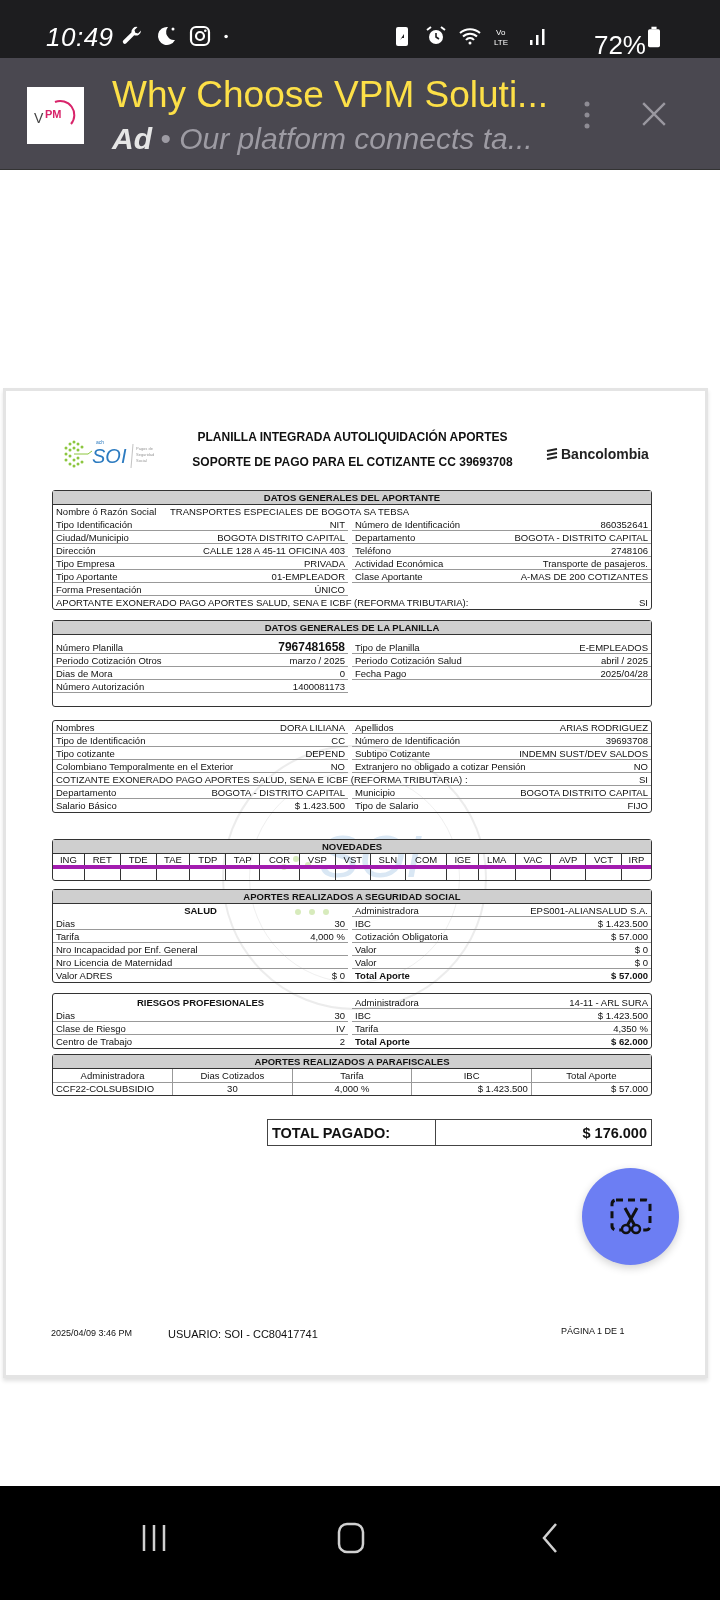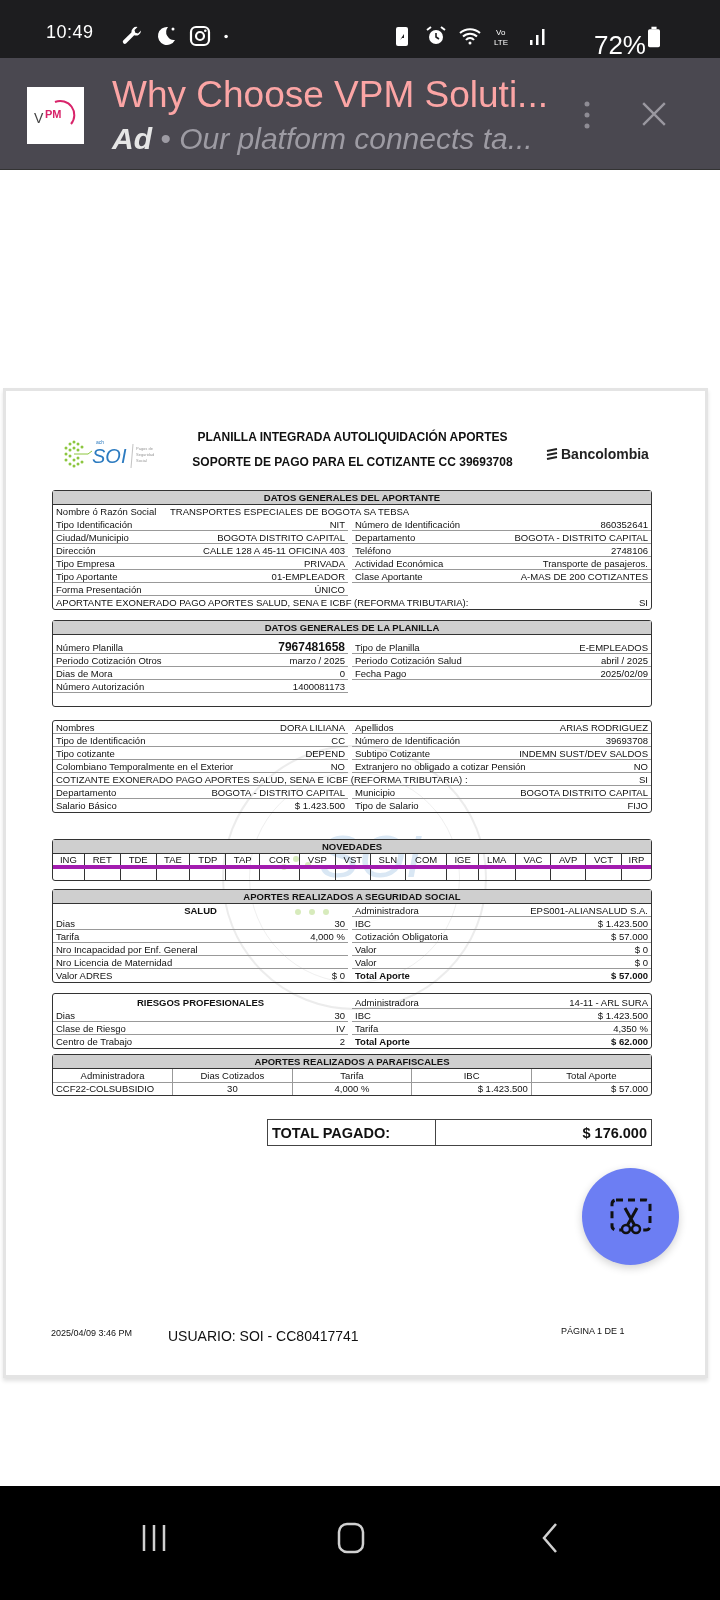--- a/index.html
+++ b/index.html
@@ -1,30 +1,30 @@
 <!DOCTYPE html>
 <html><head>
 <meta charset="utf-8">
 <style>
   * { box-sizing: border-box; margin: 0; padding: 0; }
   html, body { width: 720px; height: 1600px; background: #fff; overflow: hidden; }
   body { font-family: "Liberation Sans", sans-serif; color: #111; position: relative; }
 
   
   .statusbar { position: absolute; top: 0; left: 0; width: 720px; height: 58px; background: #1d1d1f; color: #fff; }
-  .statusbar .time { position: absolute; left: 46px; top: 22px; font-size: 18px; font-family: "Liberation Sans", sans-serif; letter-spacing: 0.5px; }
+  .statusbar .time { position: absolute; left: 46px; top: 22px; font-size: 26px; font-family: "Liberation Sans", sans-serif; letter-spacing: 0.5px; font-style: italic; }
   .statusbar .left-icons { position: absolute; left: 122px; top: 24px; display: flex; gap: 10px; align-items: center; }
   .statusbar .right-icons { position: absolute; right: 58px; top: 24px; display: flex; gap: 10px; align-items: center; }
   .statusbar .batt-pct { position: absolute; right: 74px; top: 30px; font-size: 26px; }
   .sb-ico { width: 24px; height: 24px; display: inline-block; }
 
   
   .adbar { position: absolute; top: 58px; left: 0; width: 720px; height: 112px; background: #4a4850; border-bottom: 1px solid #333; }
   .ad-logo { position: absolute; left: 27px; top: 29px; width: 57px; height: 57px; background: #fff; display: flex; align-items: center; justify-content: center; }
-  .ad-title { position: absolute; left: 112px; top: 16px; font-size: 37px; color: #fca5a5; white-space: nowrap; }
+  .ad-title { position: absolute; left: 112px; top: 16px; font-size: 37px; color: #fde047; white-space: nowrap; }
   .ad-sub { position: absolute; left: 112px; top: 64px; font-size: 30px; color: #9d9ba3; white-space: nowrap; font-style: italic; }
   .ad-sub b { color: #e6e6e6; font-weight: bold; }
   .ad-more { position: absolute; left: 583px; top: 42px; width: 8px; height: 30px; }
 
   
   .doc-bg { position: absolute; top: 170px; left: 0; width: 720px; height: 1316px; background: #fff; }
   .page { position: absolute; top: 388px; left: 3px; width: 705px; height: 990px; background: #fff; border: 3px solid #e4e4e4; box-shadow: 0 3px 4px rgba(0,0,0,0.12); }
 
   .soi-logo { position: absolute; left: 60px; top: 434px; width: 110px; height: 40px; }
   .doc-title1 { position: absolute; left: 175px; top: 430px; width: 355px; text-align: center; font-size: 12px; font-weight: bold; }
@@ -51,21 +51,21 @@
   .para-table { width: 100%; border-collapse: collapse; font-size: 9.5px; }
   .para-table td { border-right: 1px solid #999; height: 13px; padding: 0 3px; }
   .para-table td:last-child { border-right: none; }
   .para-table tr:first-child td { border-bottom: 1px solid #999; text-align: center; }
 
   .total-box { position: absolute; left: 267px; top: 1119px; width: 385px; height: 27px; border: 1px solid #444; display: flex; font-weight: bold; font-size: 14.5px; }
   .total-box .lbl { width: 168px; border-right: 1px solid #444; padding: 5px 4px; }
   .total-box .val { flex: 1; text-align: right; padding: 5px 4px; }
 
   .footer-left { position: absolute; left: 51px; top: 1328px; font-size: 9px; }
-  .footer-user { position: absolute; left: 168px; top: 1328px; font-size: 14px; }
+  .footer-user { position: absolute; left: 168px; top: 1328px; font-size: 11px; }
   .footer-right { position: absolute; left: 561px; top: 1326px; font-size: 9px; }
 
   .watermark { position: absolute; left: 222px; top: 745px; width: 265px; height: 265px; border-radius: 50%; border: 2px solid rgba(150,150,150,0.18); pointer-events: none; }
   .watermark .inner { position: absolute; left: 25px; top: 25px; width: 211px; height: 211px; border-radius: 50%; border: 1.5px solid rgba(150,150,150,0.15); }
 
   .fab { position: absolute; left: 582px; top: 1168px; width: 97px; height: 97px; border-radius: 50%; background: #6c7ef3; box-shadow: 0 3px 8px rgba(0,0,0,0.18); display: flex; align-items: center; justify-content: center; }
 
   
   .navbar { position: absolute; top: 1486px; left: 0; width: 720px; height: 114px; background: #000; }
   .nav-btn { position: absolute; top: 36px; }
@@ -298,21 +298,21 @@
         <span class="cell v">abril  / 2025</span>
       </div>
     </div>
   <div class="row">
       <div class="half l">
         <span class="cell">Dias de Mora</span>
         <span class="cell v">0</span>
       </div>
       <div class="half">
         <span class="cell">Fecha Pago</span>
-        <span class="cell v">2025/02/09</span>
+        <span class="cell v">2025/04/28</span>
       </div>
     </div>
   <div class="row">
       <div class="half l">
         <span class="cell">Número Autorización</span>
         <span class="cell v">1400081173</span>
       </div>
       <div class="half" style="border-bottom:none"></div>
     </div>
   <div style="height:13px"></div>

